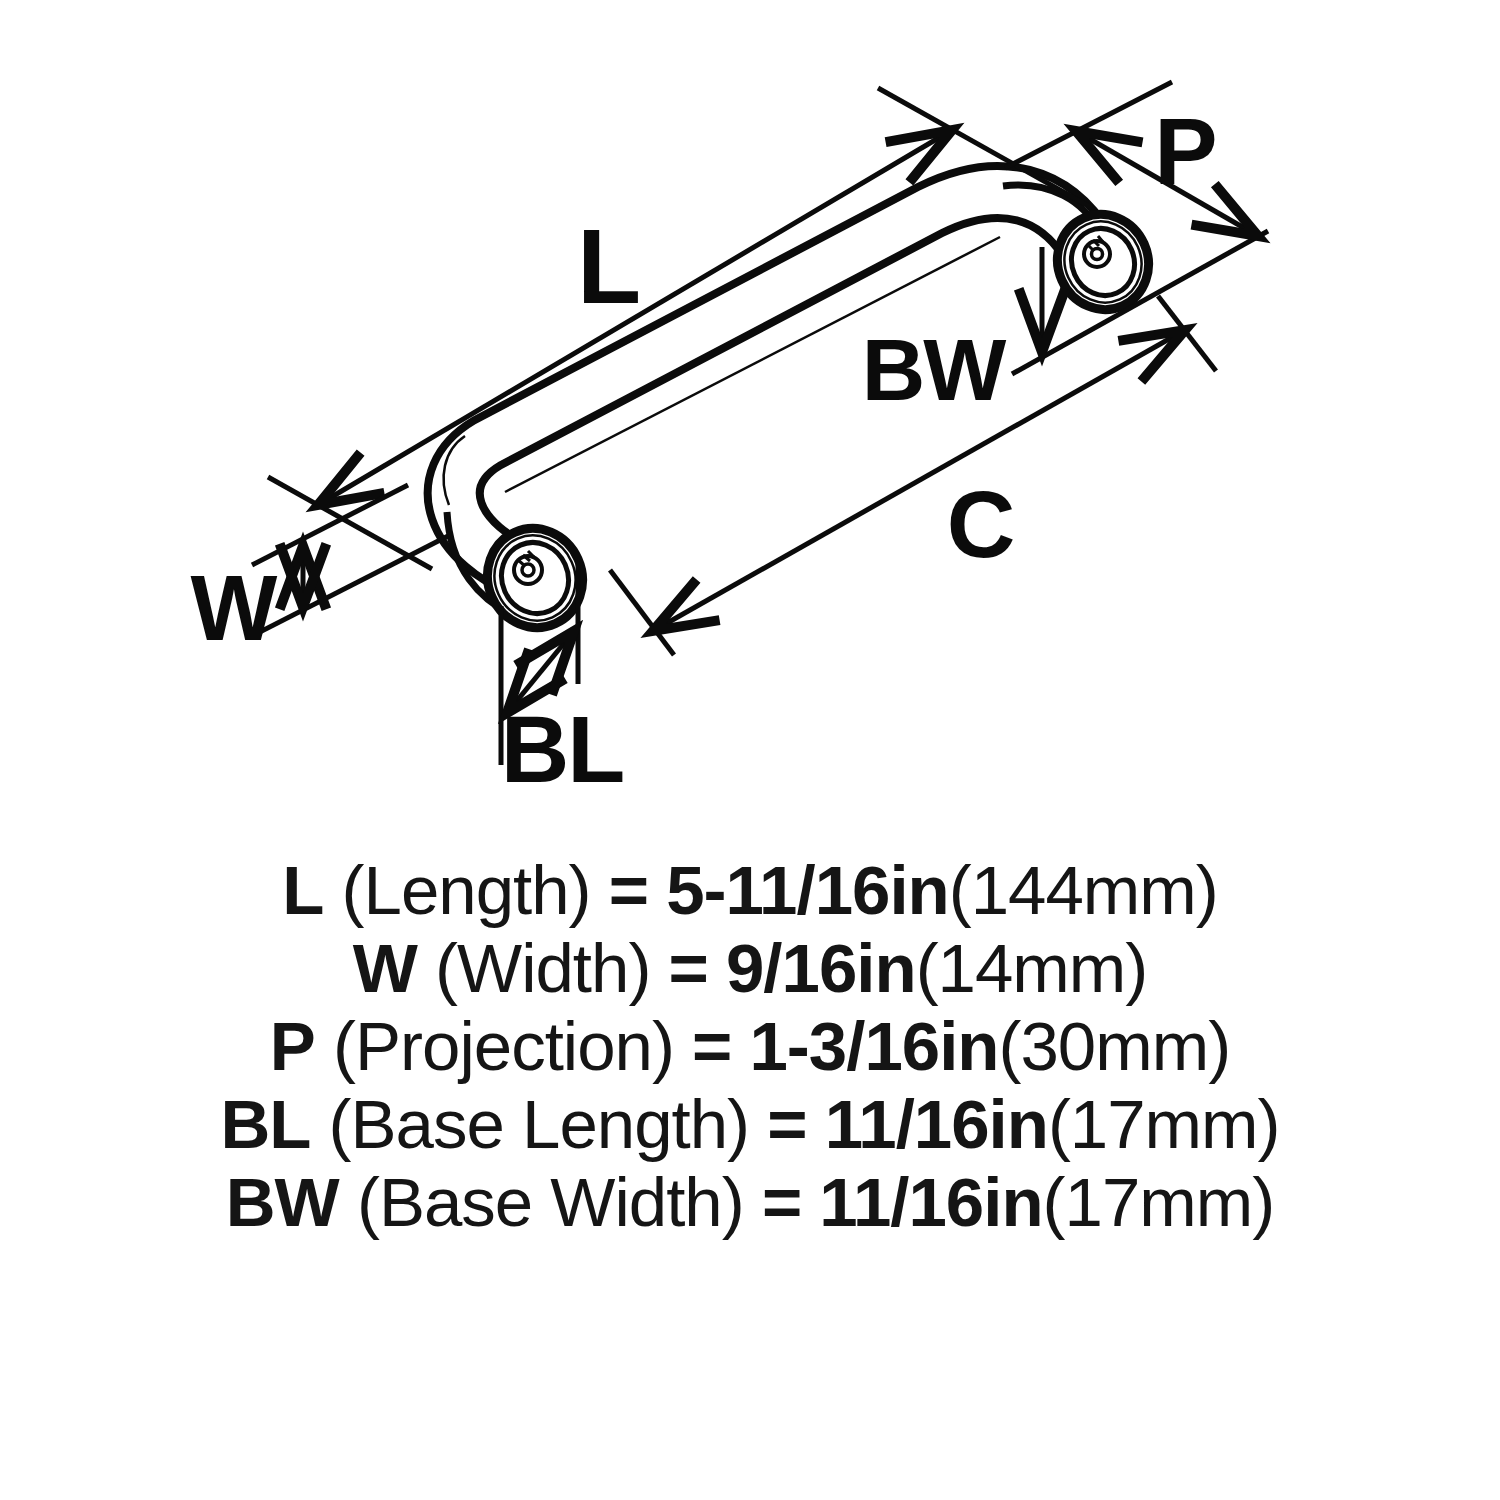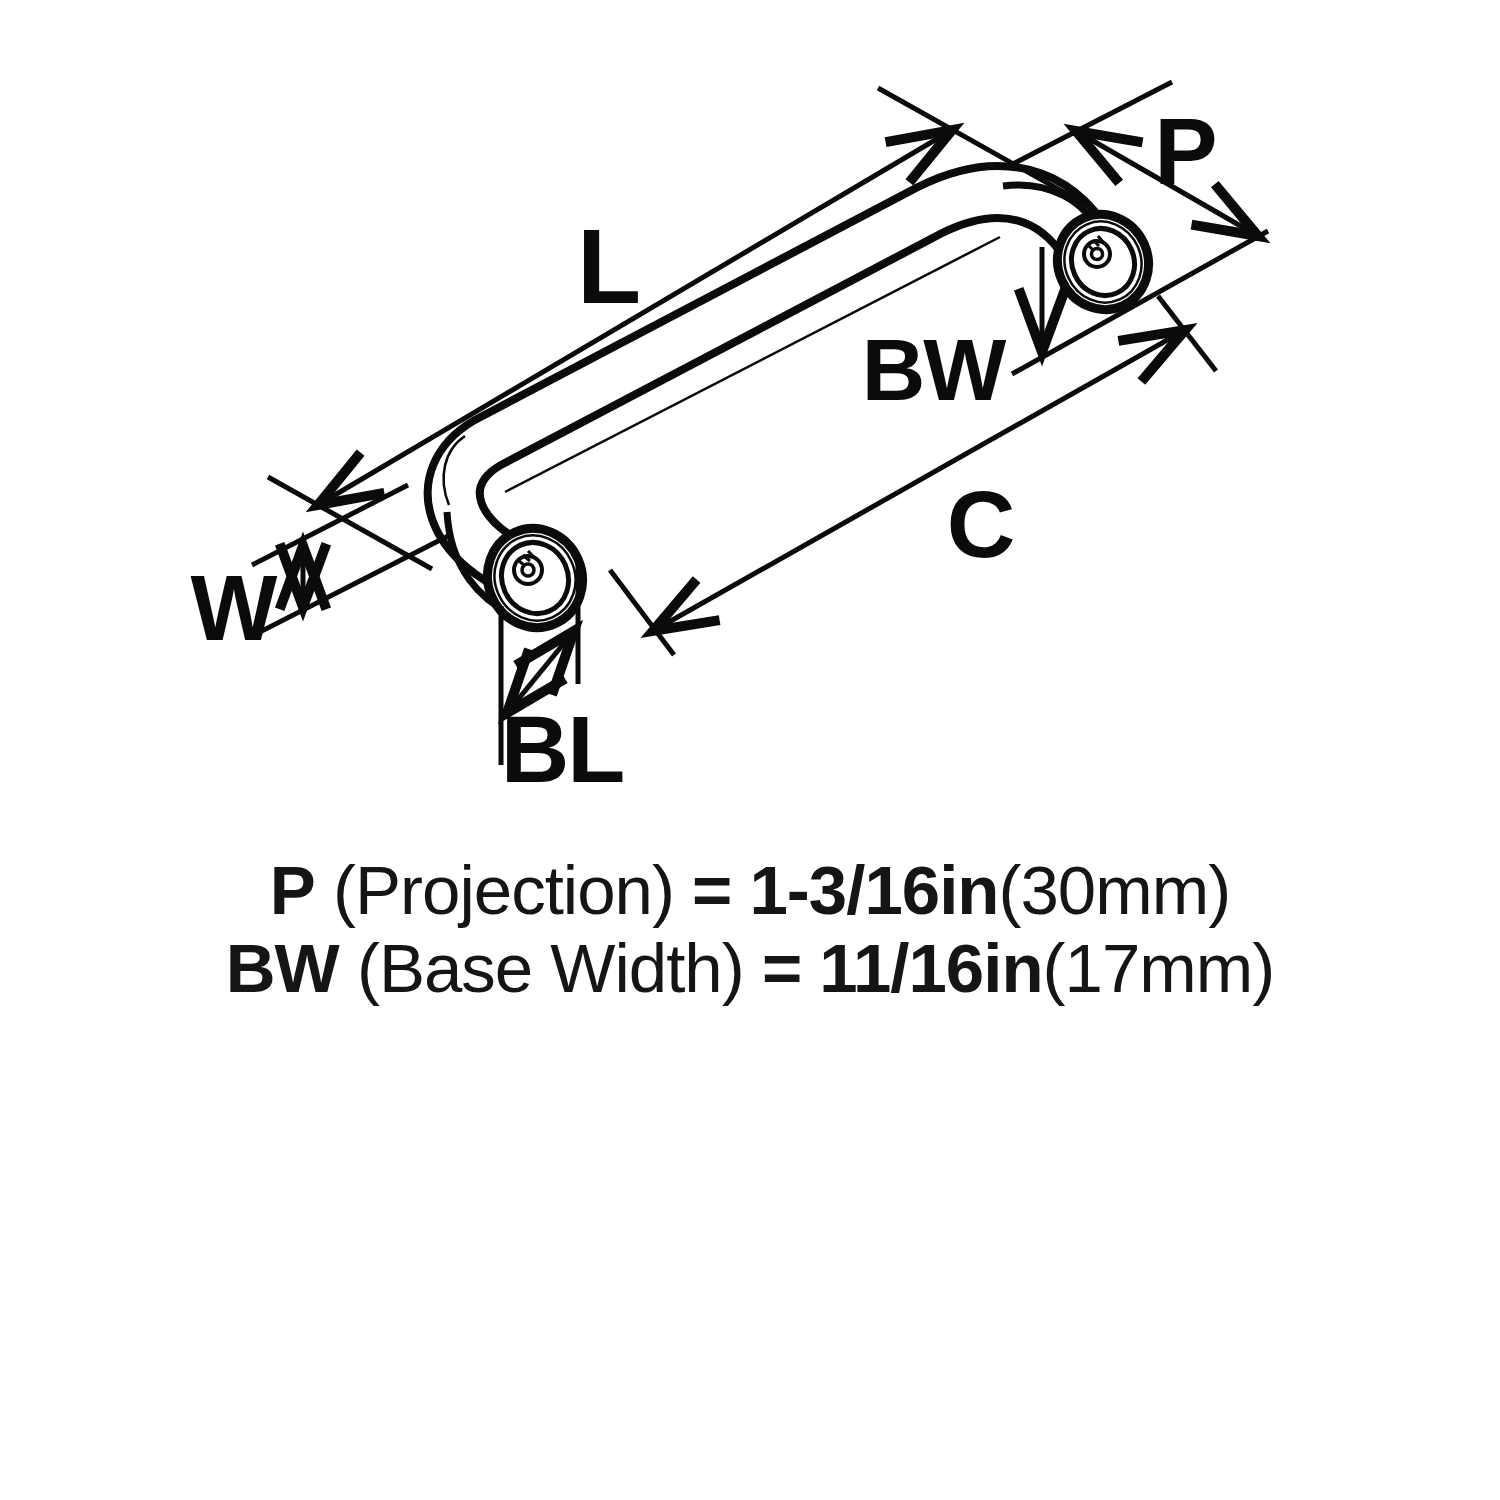--- a/index.html
+++ b/index.html
@@ -111,23 +111,26 @@
       <text x="1185" y="184" font-size="95" text-anchor="middle">P</text>
       <text x="933" y="400" font-size="88" text-anchor="middle">BW</text>
       <text x="980" y="557" font-size="95" text-anchor="middle">C</text>
       <text x="233" y="640" font-size="92" text-anchor="middle">W</text>
       <text x="562" y="782" font-size="95" text-anchor="middle">BL</text>
     </svg>
   </div>
 
   <div class="specs">
 
+      <div class="spec-line"><span class="b">L</span><span> (</span><span>Length</span><span>) </span><span class="b">= </span><span class="b">5-11/16in</span><span>(144mm)</span></div>
 
+      <div class="spec-line"><span class="b">W</span><span> (</span><span>Width</span><span>) </span><span class="b">= </span><span class="b">9/16in</span><span>(14mm)</span></div>
 
       <div class="spec-line"><span class="b">P</span><span> (</span><span>Projection</span><span>) </span><span class="b">= </span><span class="b">1-3/16in</span><span>(30mm)</span></div>
 
 
+      <div class="spec-line"><span class="b">BL</span><span> (</span><span>Base Length</span><span>) </span><span class="b">= </span><span class="b">11/16in</span><span>(17mm)</span></div>
 
       <div class="spec-line"><span class="b">BW</span><span> (</span><span>Base Width</span><span>) </span><span class="b">= </span><span class="b">11/16in</span><span>(17mm)</span></div>
     </div>
 
 
 </div>
 
 </body></html>

